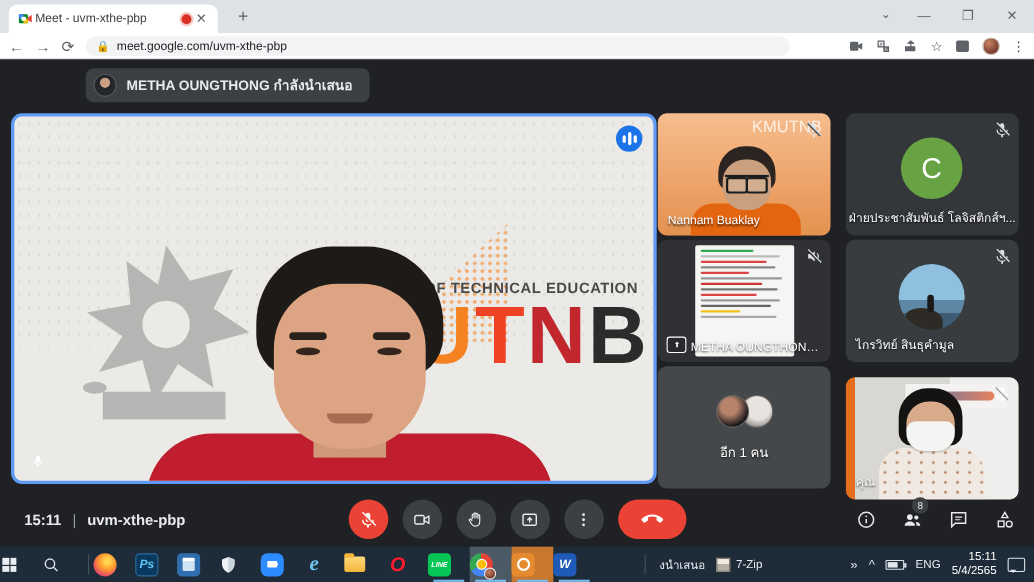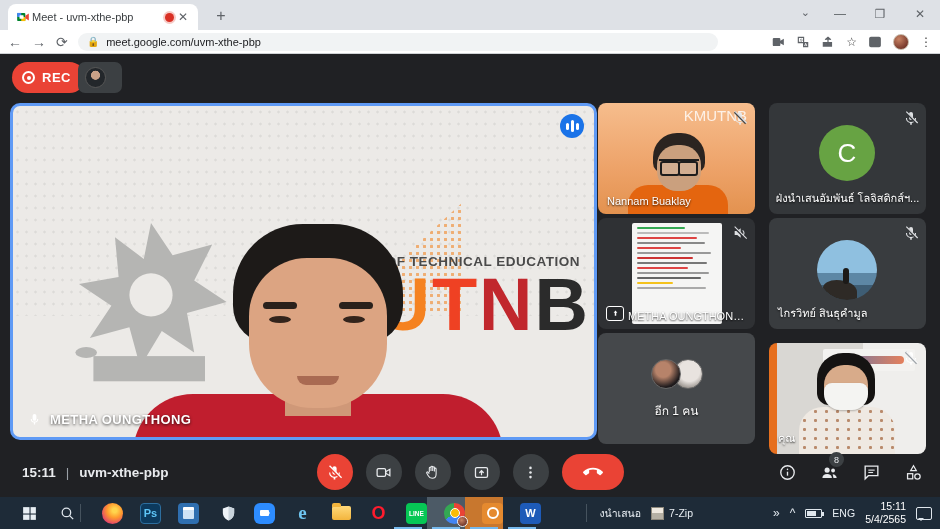--- a/index.html
+++ b/index.html
@@ -146,21 +146,21 @@
   .hangup svg { width:20px; height:20px; fill:#fff; }
   .ctrl-right { position:absolute; right:16px; top:0; height:50px; display:flex; align-items:center; gap:20px; color:#e8eaed; }
   .rbtn { position:relative; width:22px; height:22px; display:flex; align-items:center; justify-content:center; }
   .rbtn svg { width:19px; height:19px; }
   .pbadge { position:absolute; top:-9px; right:-4px; min-width:15px; height:15px; border-radius:8px; background:#3c4043;
             color:#e8eaed; font-size:9px; display:flex; align-items:center; justify-content:center; padding:0 3px; }
 
   
   .taskbar { position:absolute; left:0; bottom:-0px; top:497px; width:940px; height:32px; background:#1e2b38;
              display:flex; align-items:stretch; color:#fff; }
-  .tb-item { width:38px; display:flex; align-items:center; justify-content:flex-end; position:relative; }
+  .tb-item { width:38px; display:flex; align-items:center; justify-content:flex-start; position:relative;font-style:italic; }
   .tb-item svg { width:17px; height:17px; }
   .tb-div { width:1px; background:#46535e; margin:7px 4px; }
   .open::after { content:""; position:absolute; left:5px; right:5px; bottom:0; height:2.5px; background:#76b9ed; }
   .tb-chrome { background:#4c5a66; }
   .tb-rec { background:#c8772e; }
   .ticon { width:21px; height:21px; border-radius:4px; display:flex; align-items:center; justify-content:center;
            font-size:11px; font-weight:bold; color:#fff; }
   .i-ff { background:radial-gradient(circle at 60% 35%, #ffd54d 12%, #ff9a2e 40%, #e3456b 75%, #7e2ea0); border-radius:50%; }
   .i-ps { background:#0c3a5e; color:#5ec5f7; border:1px solid #2d6e9e; }
   .i-calc { background:#2f6fb0; }
@@ -255,27 +255,24 @@
             <line x1="14" y1="4" x2="14" y2="20"></line>
           </svg>
         </span>
       <span class="avatar-sm"></span>
       <span class="tb-ic">⋮</span>
     </div>
   </div>
 
   <div class="meet">
 
-    <div class="rec-badge">
-      <span class="rec-dot"></span>
-      <b>REC</b>
-    </div>
 
     <div class="presenting">
       <span class="pav"></span>
+      <span>METHA OUNGTHONG กำลังนำเสนอ</span>
     </div>
 
     <div class="main-tile">
       <div class="mt-dots"></div>
       <div class="mt-orangedots"></div>
       <svg class="gear" viewBox="0 0 100 100" fill="currentColor">
         <path d="M50 8 L62 26 L84 20 L74 40 L92 52 L70 58 L74 80 L56 68 L44 88 L38 66 L16 72 L28 54 L10 42 L32 38 L30 16 L46 28 Z"></path>
         <circle cx="50" cy="48" r="12" fill="#eceae7"></circle>
         <rect x="18" y="82" width="62" height="14"></rect>
         <ellipse cx="14" cy="80" rx="6" ry="3"></ellipse>
@@ -302,21 +299,20 @@
       <div class="audio-ind">
         <i class="ai1"></i>
           <i class="ai2"></i>
           <i class="ai3"></i>
       </div>
 
       <div class="mt-caption">
         <svg viewBox="0 0 24 24">
             <path d="M12 14a3 3 0 0 0 3-3V6a3 3 0 0 0-6 0v5a3 3 0 0 0 3 3zm-6-3h1.7a4.3 4.3 0 0 0 8.6 0H18a6 6 0 0 1-5 5.9V20h-2v-3.1A6 6 0 0 1 6 11z"></path>
           </svg>
-        <span>METHA OUNGTHONG</span>
       </div>
     </div>
 
     <div class="tile t-nannam">
       <span class="nb-wm">KMUTNB</span>
       <div class="nb-shirt"></div>
         <div class="nb-hair"></div>
         <div class="nb-face"></div>
         <div class="nb-glass"></div>
       <span class="micoff"><svg viewBox="0 0 24 24" fill="currentColor">
@@ -329,21 +325,21 @@
 
     <div class="tile t-c">
       <div class="c-circle">
           <span>C</span>
         </div>
       <span class="micoff"><svg viewBox="0 0 24 24" fill="currentColor">
             <path d="M12 15a3 3 0 0 0 3-3V6a3 3 0 0 0-6 0v6a3 3 0 0 0 3 3zm-6-3H4.4a7.6 7.6 0 0 0 6.4 7.4V22h2.4v-2.6A7.6 7.6 0 0 0 19.6 12H18a6 6 0 0 1-12 0z"></path>
             <line x1="4" y1="3" x2="21" y2="20" stroke="#34373a" stroke-width="3.6"></line>
             <line x1="5" y1="2.5" x2="22" y2="19.5" stroke="currentColor" stroke-width="1.8"></line>
           </svg></span>
-      <span class="tname">ฝ่งนำเสนอัมพันธ์ โลจิสติกส์ฯ...</span>
+      <span class="tname">ฝ่ายประชาสัมพันธ์ โลจิสติกส์ฯ...</span>
     </div>
 
     <div class="tile t-present">
       <div class="doc">
         <div class="dl" style="background:#34a853;width:60%"></div>
         <div class="dl" style="background:#bbb;width:90%"></div>
         <div class="dl" style="background:#d44;width:75%"></div>
         <div class="dl" style="background:#888;width:85%"></div>
         <div class="dl" style="background:#d44;width:55%"></div>
         <div class="dl" style="background:#999;width:92%"></div>

